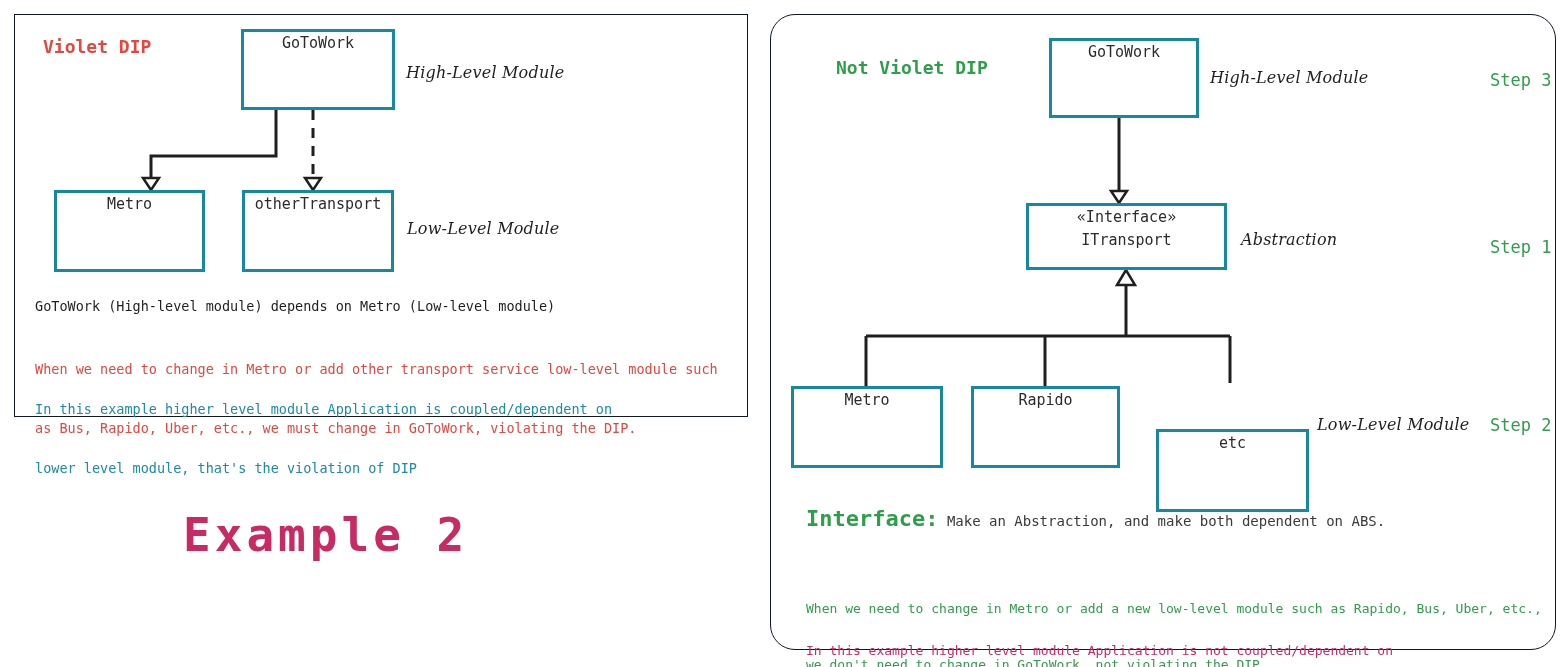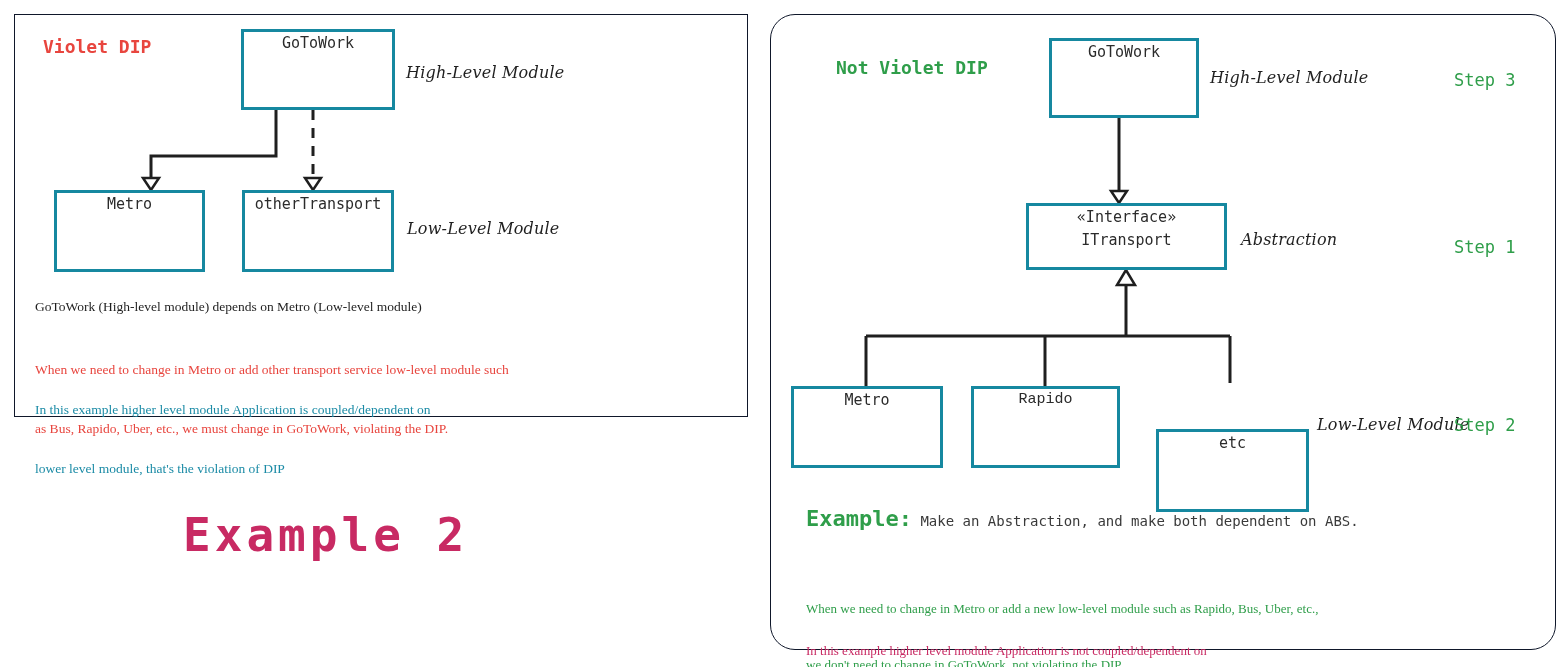--- a/index.html
+++ b/index.html
@@ -18,23 +18,23 @@
 
   .annotation {
     position:absolute; font-family:"DejaVu Serif","Liberation Serif",serif;
     font-style:italic; font-size:16px; color:#1f1f1f; white-space:nowrap; letter-spacing:.2px;
   }
 
   .panel-title { position:absolute; font-size:18px; font-weight:bold; white-space:nowrap; }
   .title-red   { color:#e8453e; }
   .title-green { color:#2f9e4a; }
 
-  .step-label { position:absolute; font-size:17px; color:#2f9e4a; white-space:nowrap; }
+  .step-label { position:absolute; font-size:17px; color:#2f9e4a; white-space:nowrap;margin-left:36px; }
 
-  .para { position:absolute; font-size:13.5px; line-height:1.45; white-space:pre;font-family:Liberation Serif, serif; }
+  .para { position:absolute; font-size:13.5px; line-height:1.45; white-space:pre; }
   .para-black   { color:#1f1f1f; font-size:13.5px; }
   .para-red     { color:#e8453e; }
   .para-teal    { color:#1b8ba6; }
   .para-green   { color:#2f9e4a; font-size:13px; }
   .para-crimson { color:#c82a63; font-size:13px; }
 
   .solution-row { position:absolute; white-space:nowrap; }
   .solution-label { font-size:22px; font-weight:bold; color:#2f9e4a; }
   .solution-text  { font-size:14px; color:#3a3a3a; }
 
@@ -124,31 +124,31 @@
       <span style="display:block;">«Interface»</span>
       <span style="display:block;">ITransport</span>
     </span>
   </div>
   <div class="annotation" style="left:470px; top:215px;">Abstraction</div>
   <div class="step-label" style="left:683px; top:222px;">Step 1</div>
 
   <div class="node-box" style="left:20px; top:371px; width:152px; height:82px;">
     <span>Metro</span>
   </div>
-  <div class="node-box" style="left:200px; top:371px; width:149px; height:82px;font-family:Liberation Mono, monospace;">
+  <div class="node-box" style="left:200px; top:371px; width:149px; height:82px;">
     <span>Rapido</span>
   </div>
   <div class="node-box" style="left:385px; top:368px; width:153px; height:83px;margin-top:46px;">
     <span>etc</span>
   </div>
   <div class="annotation" style="left:546px; top:400px;">Low-Level Module</div>
   <div class="step-label" style="left:683px; top:400px;">Step 2</div>
 
   <div class="solution-row" style="left:35px; top:491px;">
-    <span class="solution-label">Example:</span><span class="solution-text"> Make an Abstraction, and make both dependent on ABS.</span>
+    <span class="solution-label">Interface:</span><span class="solution-text"> Make an Abstraction, and make both dependent on ABS.</span>
   </div>
 
   <div class="para para-green" style="left:35px; top:547px;">
     <div>When we need to change in Metro or add a new low-level module such as Rapido, Bus, Uber, etc.,</div>
     <div>we don't need to change in GoToWork, not violating the DIP.</div>
   </div>
 
   <div class="para para-crimson" style="left:35px; top:589px;">
     <div>In this example higher level module Application is not coupled/dependent on</div>
     

